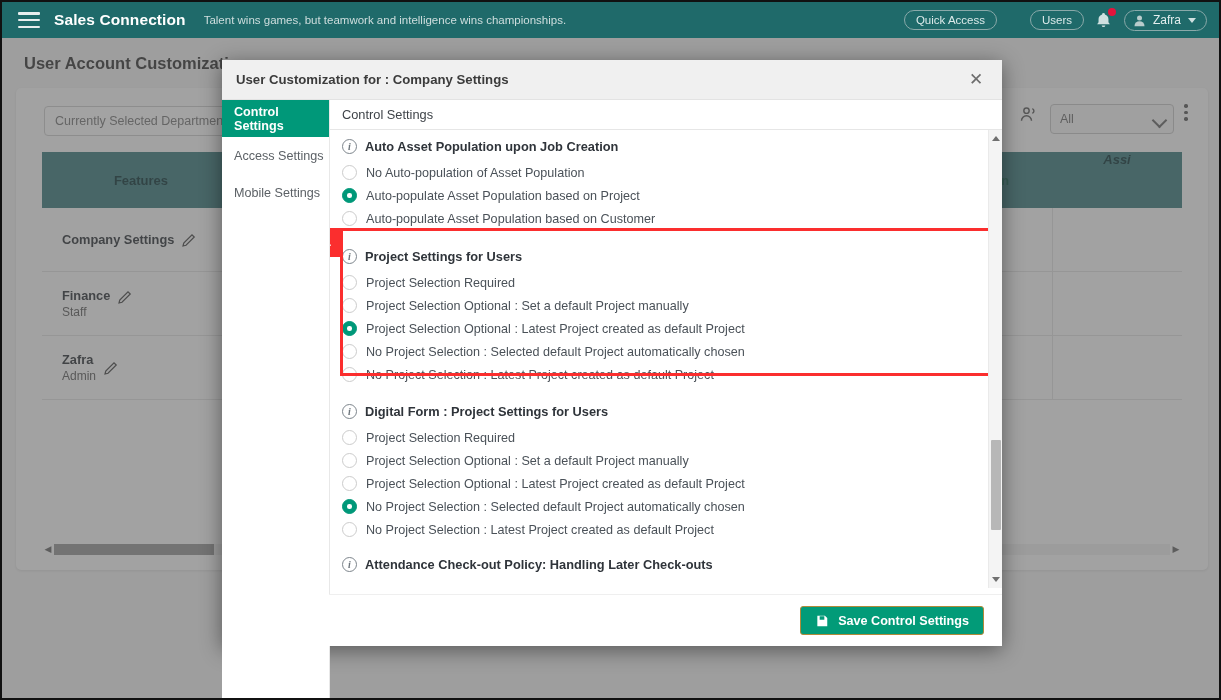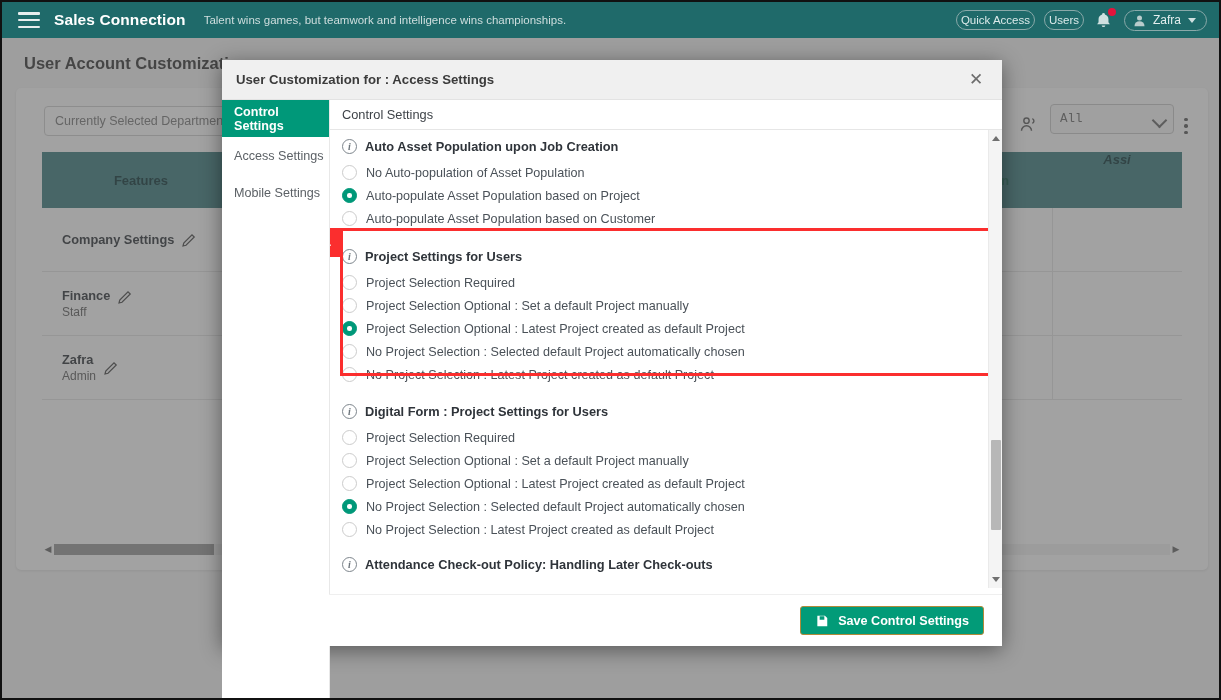--- a/index.html
+++ b/index.html
@@ -39,22 +39,22 @@
   }
   .tagline {
     font-size: 11.5px; color: #cfdede; margin-left: 18px; white-space: nowrap;
   }
   .topbar-right {
     margin-left: auto; display: flex; align-items: center; gap: 9px;
     padding-right: 4px;
   }
   .pill {
     border: 1px solid #89a9a9; border-radius: 12px;
-    padding: 3px 4px; font-size: 11.5px; color: #dceaea;
-    white-space: nowrap; cursor: pointer;
+    padding: 3px 11px; font-size: 11.5px; color: #dceaea;
+    white-space: nowrap; cursor: pointer; margin-left: 24px;
   }
   .bell-wrap { position: relative; width: 22px; height: 22px; cursor: pointer; }
   .bell-wrap svg { position: absolute; left: 2px; top: 2px; }
   .bell-dot {
     position: absolute; right: -1px; top: -1px;
     width: 8px; height: 8px; border-radius: 50%; background: #e4143c;
   }
   .userchip {
     border: 1px solid #89a9a9; border-radius: 13px;
     padding: 2px 10px 2px 7px; font-size: 12px; color: #e3eeee;
@@ -91,21 +91,21 @@
     position: absolute; left: 28px; top: 18px;
     width: 330px; height: 30px;
     border: 1px solid #cfcfcf; border-radius: 4px;
     background: #fdfdfd;
     font-size: 12.5px; color: #7b7b7b;
     display: flex; align-items: center; padding: 0 10px;
     white-space: nowrap; overflow: hidden;
   }
   .toolbar-right {
     position: absolute; right: 20px; top: 16px;
-    display: flex; align-items: flex-end; gap: 10px; font-family: Liberation Mono, monospace;
+    display: flex; align-items: flex-start; gap: 10px;
   }
   .people-icon { width: 22px; height: 20px; }
   .all-select {
     width: 124px; height: 30px;
     border: 1px solid #c9c9c9; border-radius: 4px;
     background: #f7f7f7;
     font-size: 12.5px; color: #6f6f6f;
     display: flex; align-items: center; padding: 0 9px;
     position: relative;
   }
@@ -405,21 +405,21 @@
           </div>
         <div class="arrowR">▶</div>
       </div>
     </div>
   </div>
 
   <div class="dim"></div>
 
   <div class="modal">
     <div class="modal-head">
-      <div class="modal-title">User Customization for : Access Settings</div>
+      <div class="modal-title">User Customization for : Company Settings</div>
       <div class="modal-close">✕</div>
     </div>
 
     <div class="modal-body">
       <div class="tabs">
         <div class="tab active">Control Settings</div>
         <div class="tab">Access Settings</div>
         <div class="tab">Mobile Settings</div>
       </div>
 

